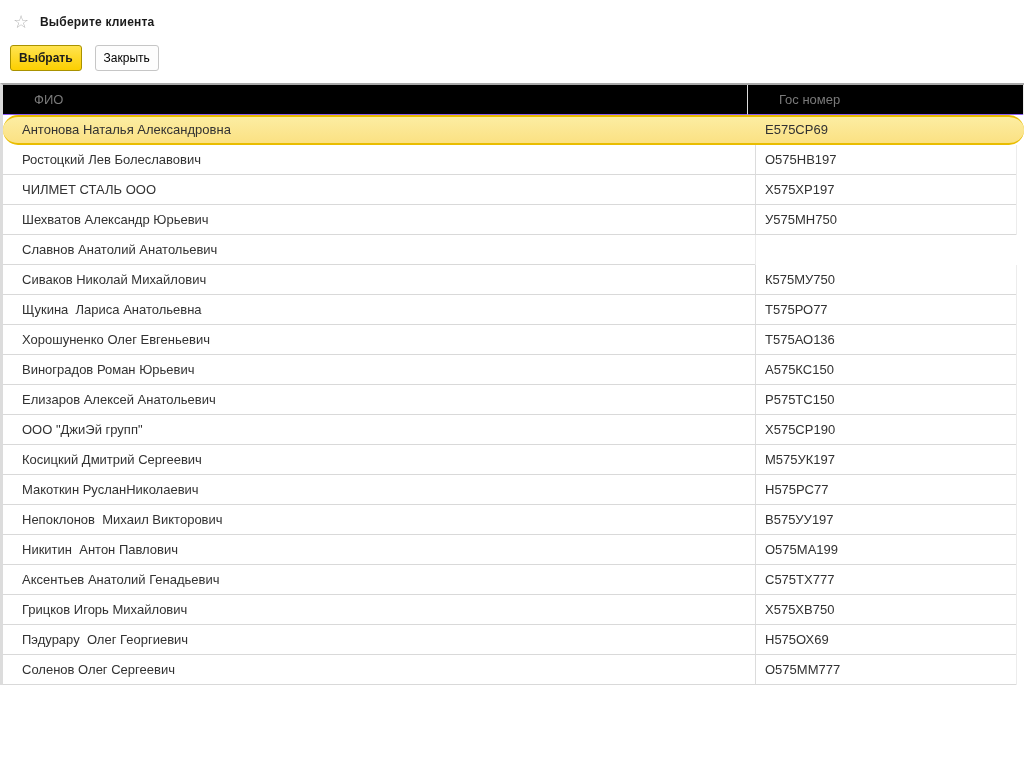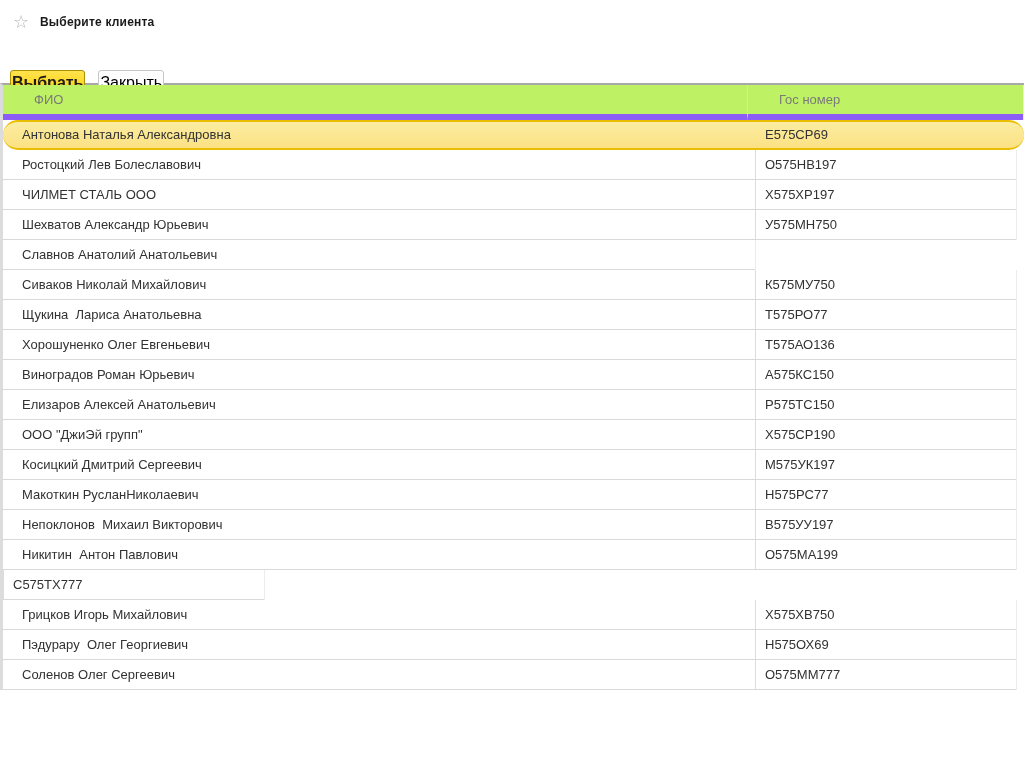--- a/index.html
+++ b/index.html
@@ -8,29 +8,29 @@
   .screen { position:relative; width:1024px; height:767px; background:#fff; overflow:hidden; }
 
   
   .titlebar { display:flex; align-items:center; height:24px; padding:10px 0 0 13px; }
   .star { color:#b6b6b6; font-size:18px; line-height:18px; width:27px; cursor:pointer; }
   .title { font-size:12px; font-weight:bold; color:#1a1a1a; letter-spacing:0.2px; }
 
   
   .toolbar { display:flex; align-items:flex-start; gap:13px; padding:11px 0 0 10px; height:26px; }
   .btn { display:inline-flex; align-items:center; justify-content:center;
-         height:24px; padding:0 1px; font-size:16px; border-radius:3px; cursor:pointer;margin-top:25px; }
+         height:24px; padding:0 8px; font-size:12px; border-radius:3px; cursor:pointer; }
   .btn-primary { background:linear-gradient(#ffe350,#fccf00); border:1px solid #a99200;
                  font-weight:bold; color:#1c1c1c; }
   .btn-secondary { background:#fdfdfd; border:1px solid #c6c6c6; color:#000000; }
 
   
   .table { margin-top:12px; border-top:2px solid #a8a8a8; border-left:3px solid #dcdcdc; }
   .thead { display:flex; background:#f5f5f5; color:#7a7a7a; font-size:13px; }
-  .thead .cell { border-bottom:6px solid #8b5cf6; background:#bef264;padding-left:31px; }
+  .thead .cell { border-bottom:1px solid #8b5cf6; background:#000000;padding-left:31px; }
   .thead .gutter { background:#fff; }
   .cell { height:29px; line-height:29px; border-bottom:1px solid #d9d9d9;
           white-space:pre; overflow:hidden; }
   .cell-name { width:733px; padding-left:19px; }
   .cell-plate { width:251px; padding-left:9px; border-left:1px solid #dcdcdc; }
   .gutter { flex:1; border-left:1px solid #ececec; }
 
   .tbody { font-size:13px; color:#323232; }
   .row { display:flex; cursor:pointer; }
   .row.selected { background:linear-gradient(#fceda2,#fbe183);
@@ -146,20 +146,21 @@
     <div class="gutter"></div>
   </div>
 
   <div class="row">
     <div class="cell cell-name">Никитин  Антон Павлович</div>
     <div class="cell cell-plate">О575МА199</div>
     <div class="gutter"></div>
   </div>
 
   <div class="row">
+    <div class="cell cell-name">Аксентьев Анатолий Генадьевич</div>
     <div class="cell cell-plate">С575ТХ777</div>
     <div class="gutter"></div>
   </div>
 
   <div class="row">
     <div class="cell cell-name">Грицков Игорь Михайлович</div>
     <div class="cell cell-plate">Х575ХВ750</div>
     <div class="gutter"></div>
   </div>
 

